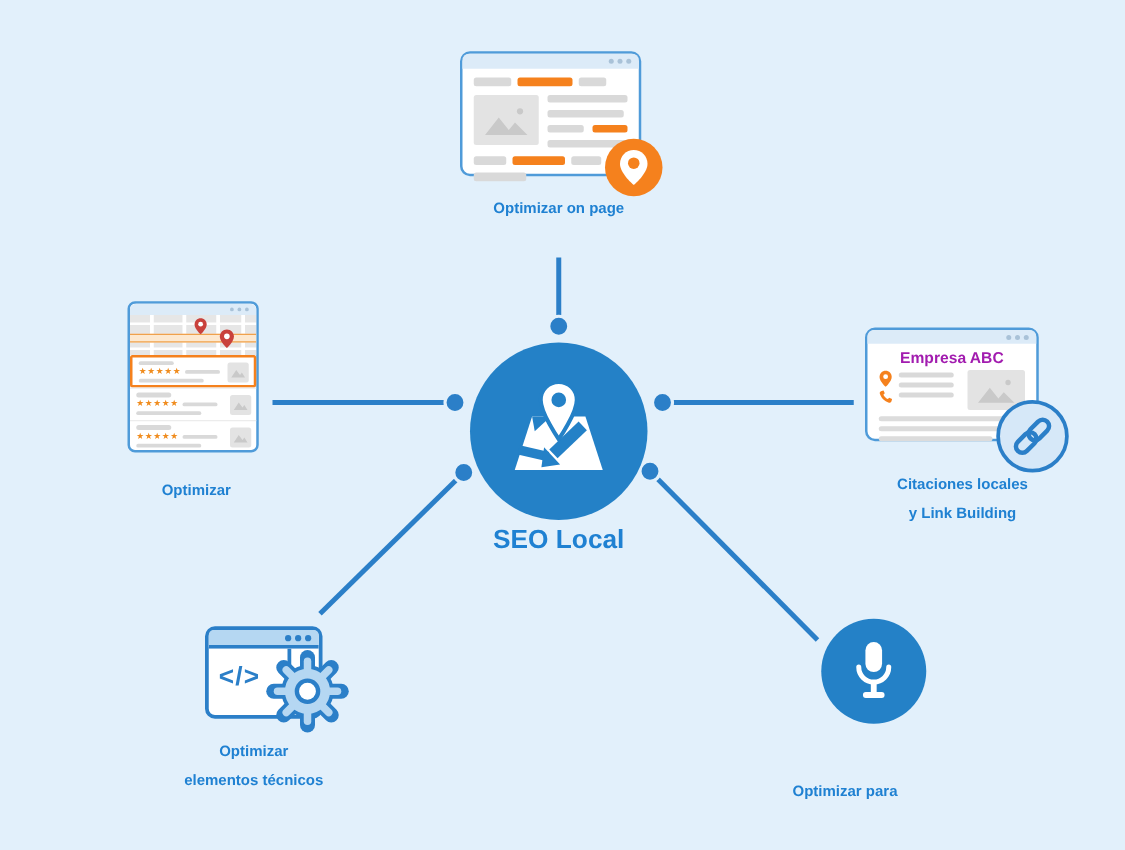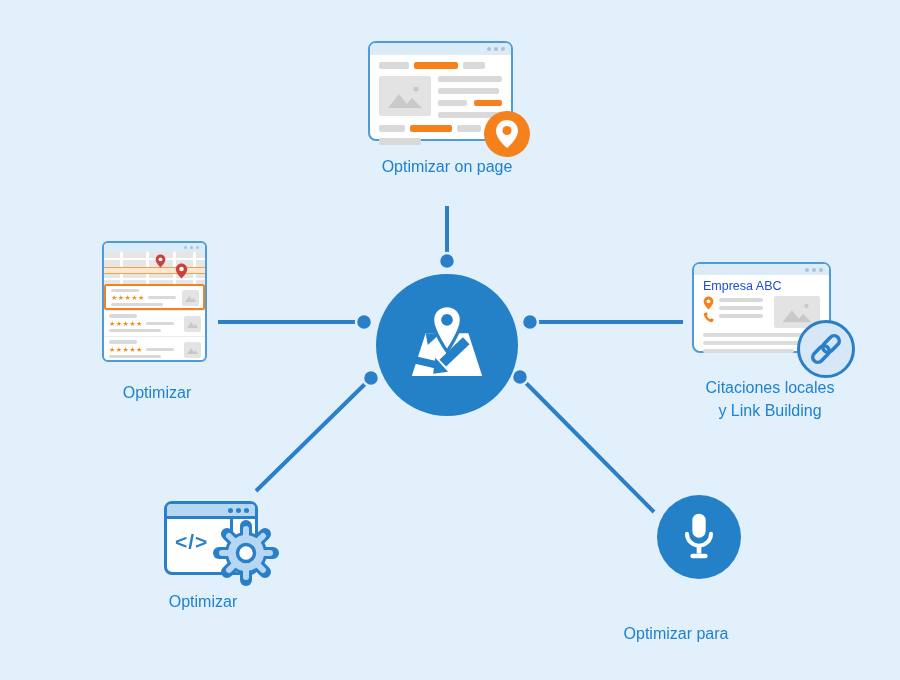--- a/index.html
+++ b/index.html
@@ -2,21 +2,21 @@
 <html><head>
 <meta charset="utf-8">
 <style>
   html,body{margin:0;padding:0;}
   body{font-family:"Liberation Sans", sans-serif;}
   .canvas{position:relative;width:900px;height:680px;background:#e2f0fb;overflow:hidden;}
   .connectors{position:absolute;left:0;top:0;z-index:1;}
 
   
   .node-label{position:absolute;z-index:3;width:280px;text-align:center;
-    font-weight:normal;font-size:16px;line-height:23px;color:#1f81d2;}
+    font-weight:bold;font-size:12px;line-height:23px;color:#1f81d2;}
   .node-label span{display:block;}
 
   
   .browser{position:absolute;z-index:2;background:#fff;border:2px solid #4f9bd9;border-radius:8px;box-sizing:border-box;overflow:visible;}
   .titlebar{background:#dcebf8;border-radius:5px 5px 0 0;display:flex;align-items:center;justify-content:flex-end;gap:3px;padding-right:6px;}
   .titlebar .dot{border-radius:50%;background:#a9c2d8;}
 
   .bar{background:#d9d9d9;border-radius:2px;}
   .bar.orange{background:#f5811d;}
 
@@ -47,21 +47,21 @@
   .listing .lcol{flex:1;display:flex;flex-direction:column;gap:2.5px;}
   .stars-row{display:flex;align-items:center;gap:3px;}
   .stars{color:#f08c1e;font-size:7px;line-height:6px;letter-spacing:0.5px;}
   .listing .placeholder{width:17px;height:16px;align-self:center;}
 
   
   .browser-right{left:692px;top:262px;width:139px;height:91px;}
   .browser-right .titlebar{height:11px;}
   .browser-right .titlebar .dot{width:4px;height:4px;}
   .browser-right .content{padding:4px 9px 0 9px;}
-  .company-name{color:#1d4ed8;font-weight:normal;font-size:12.5px;margin-bottom:3px;}
+  .company-name{color:#a21caf;font-weight:bold;font-size:12.5px;margin-bottom:3px;text-align:center;}
   .contact-grid{display:flex;gap:6px;}
   .contact-rows{flex:1;}
   .contact-row{display:flex;align-items:flex-start;gap:5px;margin-bottom:2px;}
   .contact-row .bars{flex:1;display:flex;flex-direction:column;gap:4px;padding-top:2px;}
   .fullbars{display:flex;flex-direction:column;gap:4px;margin-top:5px;}
   .link-badge{position:absolute;z-index:4;left:797px;top:320px;width:58px;height:58px;border-radius:50%;
     background:#d6e8f8;border:3px solid #2b7fc8;box-sizing:border-box;display:flex;align-items:center;justify-content:center;}
 
   
   .browser-bl{left:164px;top:501px;width:94px;height:74px;border:3px solid #2b7fc8;}
@@ -317,33 +317,35 @@
         <line x1="29" y1="29" x2="19" y2="19"></line>
           <line x1="43" y1="43" x2="53" y2="53"></line>
         <line x1="43" y1="29" x2="53" y2="19"></line>
           <line x1="29" y1="43" x2="19" y2="53"></line>
       </g>
       <circle cx="36" cy="36" r="8.5" fill="#fff" stroke="#2b7fc8" stroke-width="3.5"></circle>
     </svg>
   </div>
   <div class="node-label lbl-bl">
     <span>Optimizar</span>
+    <span>elementos técnicos</span>
   </div>
 
   <div class="hub">
     <svg width="96" height="96" viewBox="0 0 90 90">
       <polygon points="25,34 65,34 78,74 12,74" fill="#ffffff"></polygon>
       <polygon points="25,34 39,34 27,45" fill="#2481c7"></polygon>
       <path d="M15,59 L37,64" stroke="#2481c7" stroke-width="7" fill="none"></path>
       <path d="M63,41 L41,62" stroke="#2481c7" stroke-width="9" fill="none"></path>
       <polygon points="32,72 46,70 34,57" fill="#2481c7"></polygon>
       <path d="M45,8 C37.5,8 31.5,14 31.5,21.5 C31.5,31.5 45,51 45,51 C45,51 58.5,31.5 58.5,21.5 C58.5,14 52.5,8 45,8 Z" fill="#ffffff" stroke="#2481c7" stroke-width="3"></path>
       <circle cx="45" cy="21.5" r="5.5" fill="#2481c7"></circle>
     </svg>
   </div>
+  <div class="hub-label">SEO Local</div>
 
   <div class="mic-circle">
     <svg width="56" height="60" viewBox="0 0 84 90">
       <rect x="32" y="10" width="20" height="36" rx="10" fill="#fff"></rect>
       <path d="M24,40 c0,10 8,18 18,18 s18,-8 18,-18" fill="none" stroke="#fff" stroke-width="6" stroke-linecap="round"></path>
       <line x1="42" y1="60" x2="42" y2="70" stroke="#fff" stroke-width="7"></line>
       <rect x="29" y="70" width="26" height="7" rx="3.5" fill="#fff"></rect>
     </svg>
   </div>
   <div class="node-label lbl-br">

